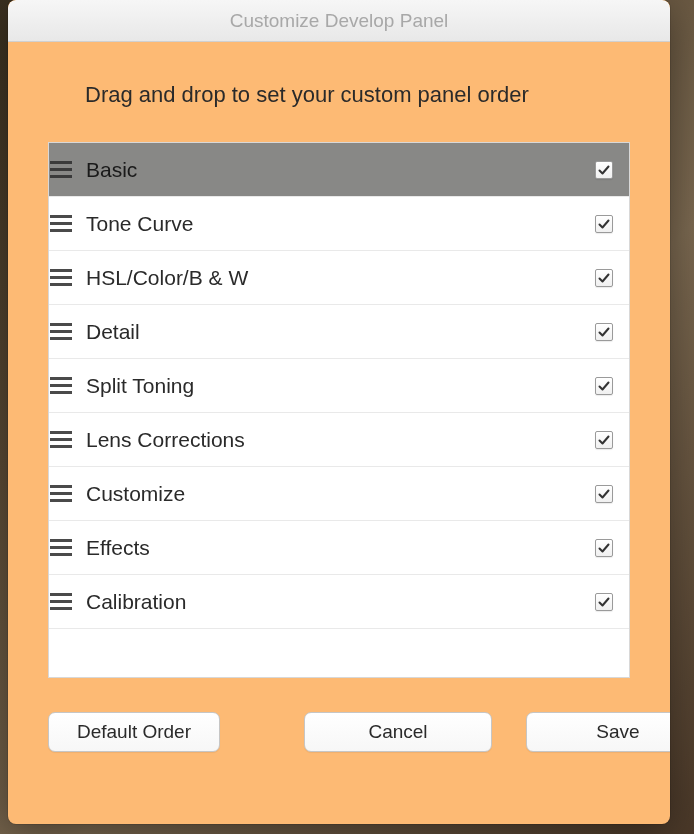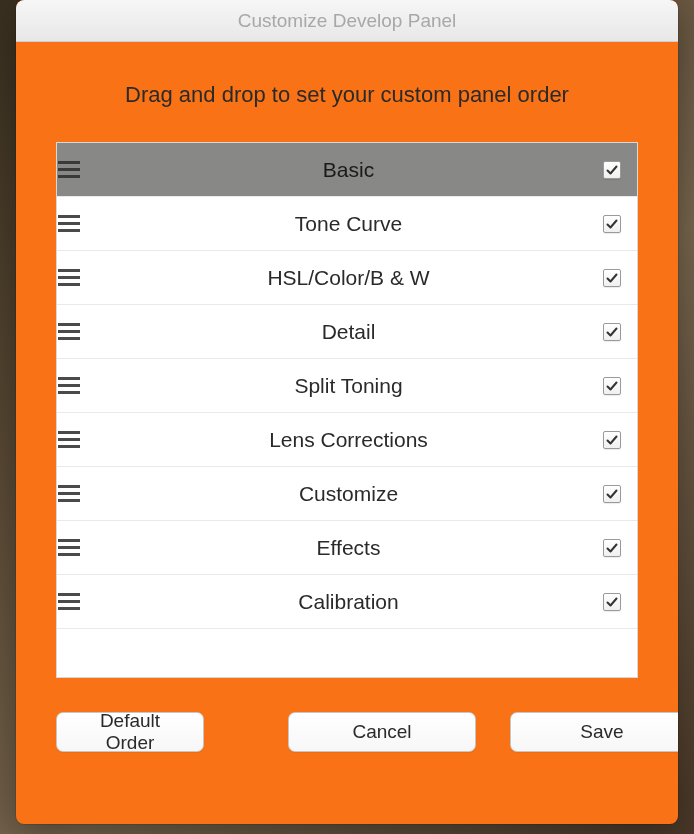--- a/index.html
+++ b/index.html
@@ -10,31 +10,30 @@
   body {
     font-family: -apple-system, BlinkMacSystemFont, "Helvetica Neue", Arial, sans-serif;
     background: linear-gradient(135deg, #3a3020 0%, #5a4a35 30%, #7a6850 60%, #4a3828 100%);
     width: 694px;
     height: 834px;
     overflow: hidden;
     position: relative;
   }
   .window {
     position: absolute;
-    left: 16px;
+    left: 8px;
     top: 0;
     width: 662px;
     height: 824px;
-    background: #f97316;
+    background: #fdba74;
     border-radius: 8px;
     box-shadow: 0 10px 40px rgba(0,0,0,0.4), 0 0 0 1px rgba(0,0,0,0.1);
     display: flex;
     flex-direction: column;
     overflow: hidden;
-    text-align: center;
   }
   .titlebar {
     height: 42px;
     display: flex;
     align-items: center;
     justify-content: center;
     background: linear-gradient(#f6f6f6, #e8e8e8);
     border-bottom: 1px solid #d0d0d0;
     border-top-left-radius: 8px;
     border-top-right-radius: 8px;
@@ -48,20 +47,21 @@
     flex: 1;
     padding: 40px 40px 0 40px;
     display: flex;
     flex-direction: column;
   }
   .instruction {
     font-size: 22px;
     color: #2a2a2a;
     margin-bottom: 34px;
     font-weight: 400;
+    margin-left: 37px;
   }
   .panel-list {
     border: 1px solid #d8d8d8;
     background: #ffffff;
     flex: 0 0 auto;
   }
   .panel-row {
     display: flex;
     align-items: center;
     height: 54px;
@@ -133,21 +133,21 @@
     background: linear-gradient(#ffffff, #f7f7f7);
     font-size: 19px;
     color: #2a2a2a;
     display: flex;
     align-items: center;
     justify-content: center;
     cursor: pointer;
     box-shadow: 0 1px 1px rgba(0,0,0,0.06);
     padding: 0 16px;
   }
-  .btn.default-order { width: 148px; }
+  .btn.default-order { width: 172px; }
   .btn.cancel { width: 188px; margin-left: 50px; }
   .btn.save { width: 184px; }
 </style>
 </head>
 <body>
 
 <div class="window">
   <div class="titlebar">
     <div class="titlebar-title">Customize Develop Panel</div>
   </div>

